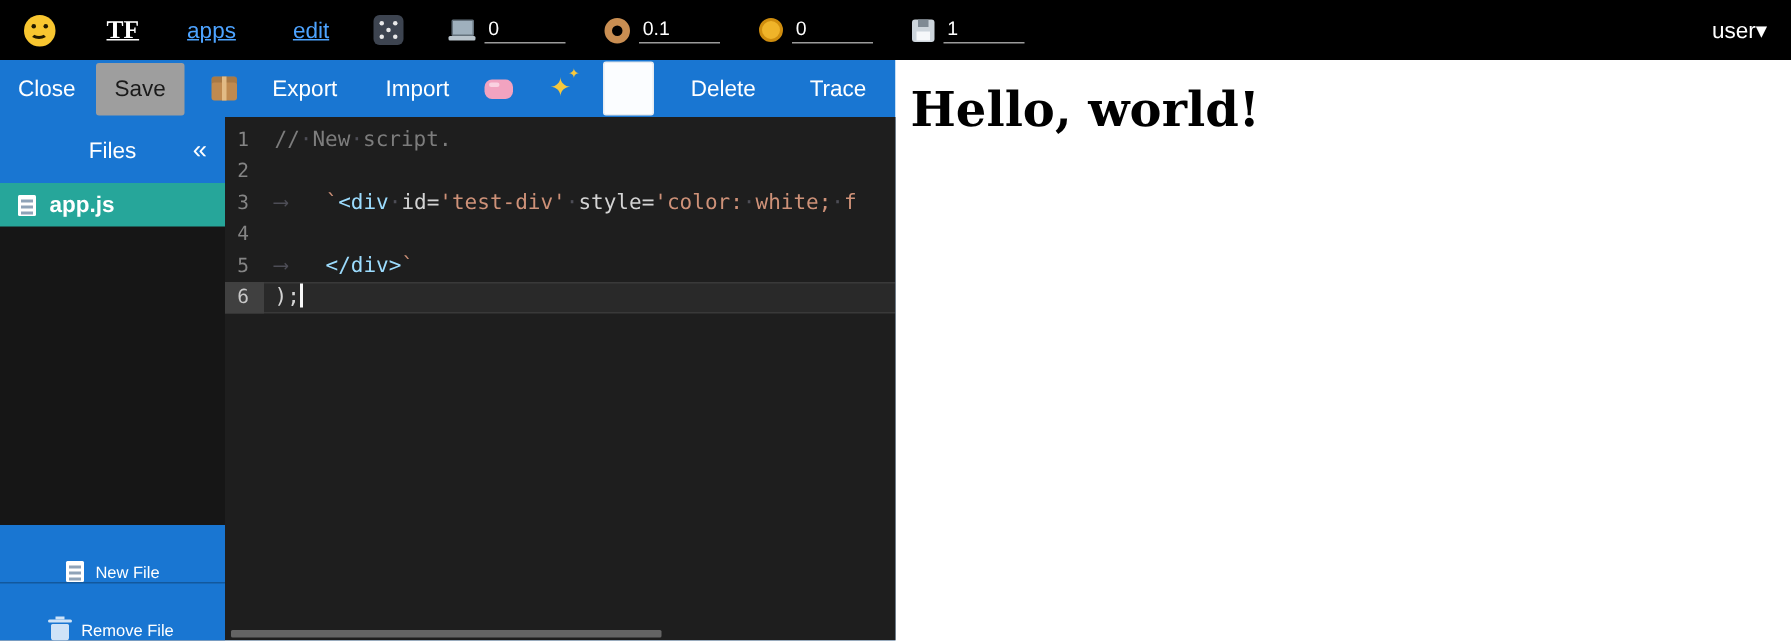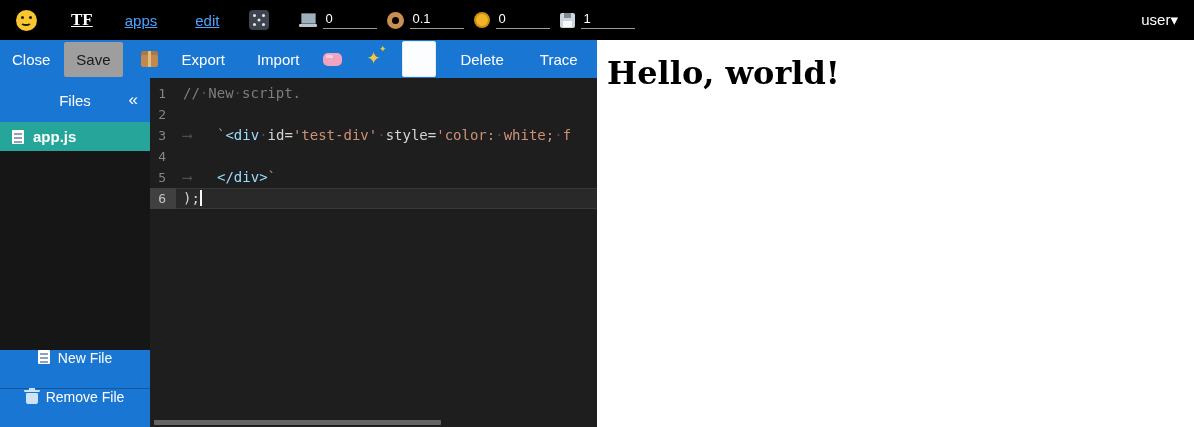--- a/index.html
+++ b/index.html
@@ -14,21 +14,21 @@
                 background:#221a00;box-shadow:8px 0 0 #221a00}
   .face::after{content:"";position:absolute;left:4px;top:8px;width:12px;height:8px;box-sizing:border-box;
                border:2px solid transparent;border-bottom-color:#221a00;border-radius:50%}
   .logo{margin-left:34px;color:#fff;font-family:"Liberation Serif",serif;font-weight:bold;
         font-size:17px;text-decoration:underline;cursor:pointer}
   .navlink{margin-left:32px;color:var(--link-blue,#4da3ff);font-size:15px;text-decoration:underline;cursor:pointer}
   .l-edit{margin-left:38px}
   .dice{margin-left:30px;width:20px;height:20px;border-radius:4px;background:#3d4450;position:relative;flex:none;cursor:pointer}
   .dice::before{content:"";position:absolute;left:4px;top:4px;width:3px;height:3px;border-radius:50%;background:#e9e9e9;
                 box-shadow:9px 0 0 #e9e9e9,0 9px 0 #e9e9e9,9px 9px 0 #e9e9e9,4.5px 4.5px 0 #e9e9e9}
-  .counter{display:flex;align-items:center;gap:6px;margin-left:10px}
+  .counter{display:flex;align-items:center;gap:6px;margin-left:26px}
   .counter.c1{margin-left:30px}
   .cval{width:50px;background:transparent;border:none;outline:none;
         border-bottom:1px solid #9b9b9b;color:#fff;font-size:13px;padding:0 2px 2px;
         font-family:"Liberation Sans",sans-serif}
   .icon-laptop{width:18px;height:14px;position:relative;flex:none}
   .icon-laptop::before{content:"";position:absolute;left:2px;top:0;width:13px;height:9px;background:#9fb0bd;
                        border:1px solid #65727d;border-radius:1px}
   .icon-laptop::after{content:"";position:absolute;left:0;bottom:0;width:18px;height:3px;background:#b9c4cc;border-radius:1px}
   .icon-donut{width:17px;height:17px;border-radius:50%;border:5px solid #c98e52;box-sizing:border-box;flex:none}
   .icon-coin{width:16px;height:16px;border-radius:50%;background:#f0b429;border:2px solid #cf8d0e;box-sizing:border-box;flex:none}
@@ -72,21 +72,21 @@
                 align-items:center;justify-content:center;position:relative;font-size:15px}
   .collapse{position:absolute;right:12px;top:50%;transform:translateY(-50%);font-size:17px;cursor:pointer}
   .file-item{height:29px;flex:none;display:flex;align-items:center;gap:9px;padding-left:12px;
              color:#fff;font-weight:bold;font-size:15px;cursor:pointer}
   .file-item.selected{background:var(--selected-teal,#26a69a)}
   .icon-page{width:12px;height:14px;background:#fff;border-radius:1px;position:relative;flex:none}
   .icon-page::before{content:"";position:absolute;left:2px;top:3px;width:8px;height:2px;background:#8fa3b8;
                      box-shadow:0 4px 0 #8fa3b8,0 8px 0 #8fa3b8}
   .sidebar-fill{flex:1}
   .sidebar-btn{height:38px;flex:none;background:var(--accent-blue,#1976d2);color:#fff;display:flex;
-               align-items:flex-start;justify-content:center;gap:8px;font-size:14px;cursor:pointer}
+               align-items:flex-end;justify-content:center;gap:8px;font-size:11px;cursor:pointer}
   .sidebar-btn.remove{border-top:1px solid rgba(0,0,0,.25)}
   .icon-trash{width:12px;height:11px;background:#cfe3f7;border-radius:1px 1px 2px 2px;position:relative;flex:none;margin-top:4px}
   .icon-trash::before{content:"";position:absolute;top:-3px;left:-2px;width:16px;height:2px;background:#cfe3f7;border-radius:1px}
   .icon-trash::after{content:"";position:absolute;top:-5px;left:3px;width:6px;height:2px;background:#cfe3f7}
 
   
   .editor{flex:1;background:var(--editor-bg,#1e1e1e);position:relative;overflow:hidden;
           padding-top:5px;box-sizing:border-box;cursor:text}
   .lines{font-family:"DejaVu Sans Mono","Liberation Mono",monospace}
   .code-line{display:flex;height:21px;line-height:21px;font-size:14px;white-space:pre}

